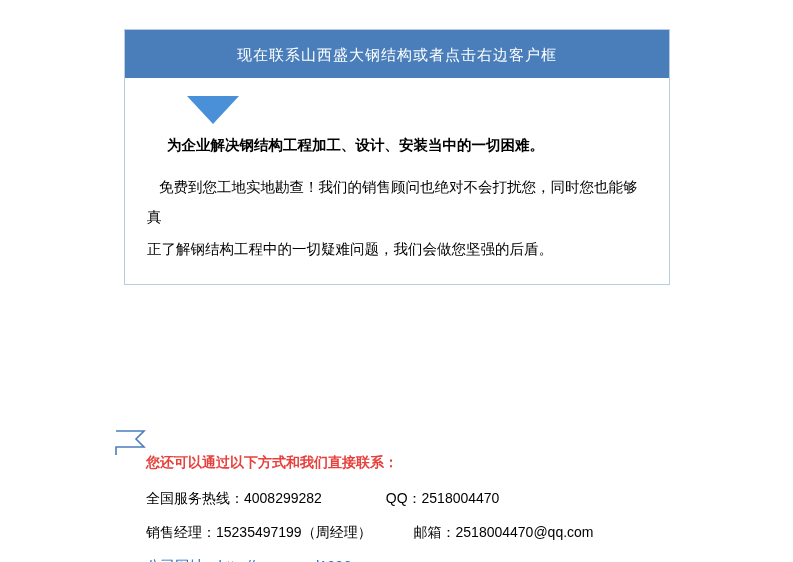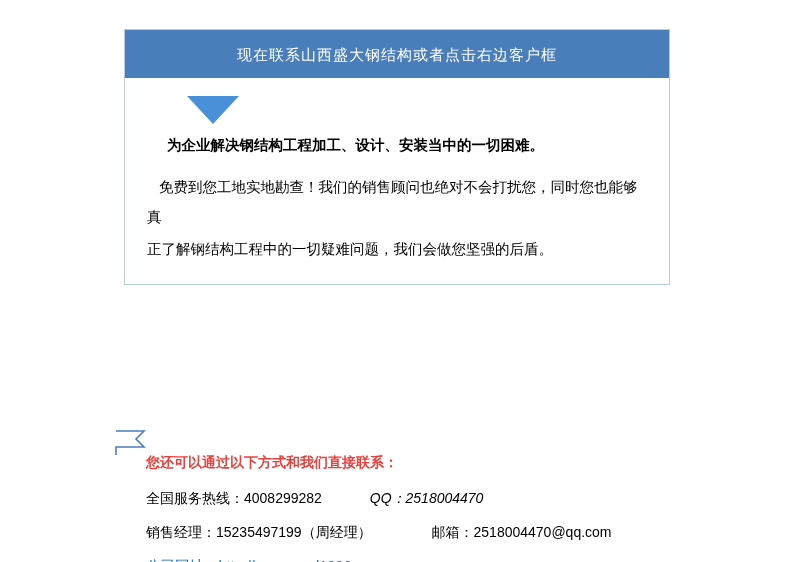--- a/index.html
+++ b/index.html
@@ -96,26 +96,25 @@
     line-height: 1;
   }
   .contact-row {
     font-size: 14px;
     margin: 0 0 20px 22px;
     line-height: 1;
     white-space: nowrap;
   }
   .contact-row .col2 {
     display: inline-block;
-    margin-left: 44px;
-    font-style: italic;
+    margin-left: 60px;
   }
   .contact-row .col2b {
     display: inline-block;
-    margin-left: 56px;
+    margin-left: 38px;
   }
   .website-row {
     font-size: 14.5px;
     margin: 0 0 0 22px;
     line-height: 1;
     color: #0b66c3;
   }
   .website-row .url {
     color: #1a6fd4;
     text-decoration: underline;

